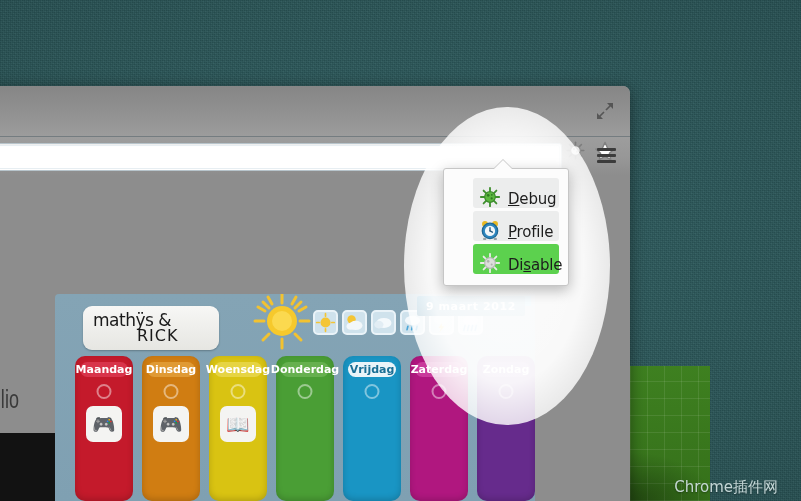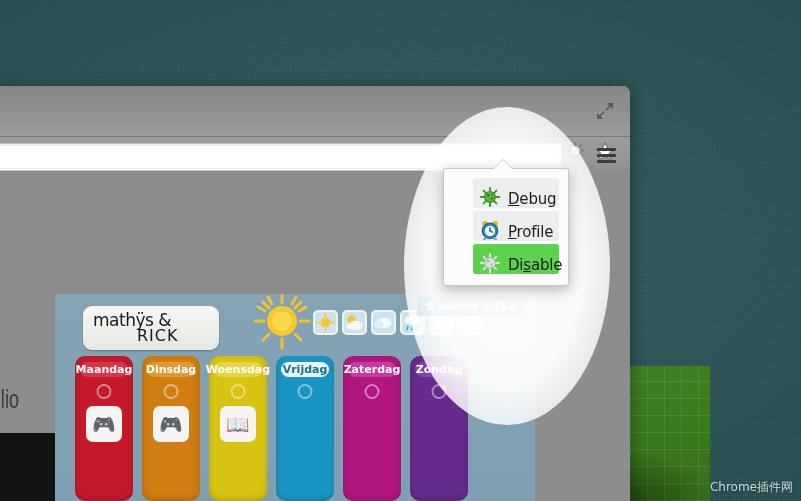--- a/index.html
+++ b/index.html
@@ -390,26 +390,26 @@
     color: #1d1d1d;
     letter-spacing: -.2px;
   }
   .menu-label u {
     text-decoration: underline;
     text-underline-offset: 1px;
   }
 
   #watermark {
     position: absolute;
-    right: 8px;
+    right: 23px;
     bottom: 6px;
     text-align: left;
     color: #cfe0e0;
     font-family: "DejaVu Sans", sans-serif;
-    font-size: 12px;
+    font-size: 15px;
     line-height: 15px;
     text-shadow: 0 1px 2px rgba(0,0,0,.4);
     opacity: .93;
   }
 </style>
 </head>
 <body>
 
 <div id="stage">
   <div id="noise"></div>
@@ -562,20 +562,24 @@
       </div>
       <div class="day-card" style="background:#d07d12">
         <div class="day-label" style="background:#e09a34">Dinsdag</div>
         <div class="day-dot"></div>
         <div class="day-tile">🎮</div>
       </div>
       <div class="day-card" style="background:#d9c312">
         <div class="day-label" style="background:#e6d443">Woensdag</div>
         <div class="day-dot"></div>
         <div class="day-tile">📖</div>
+      </div>
+      <div class="day-card" style="background:#4a9e35">
+        <div class="day-label" style="background:#66b04f">Donderdag</div>
+        <div class="day-dot"></div>
       </div>
       <div class="day-card" style="background:#1995c4">
         <div class="day-label" style="background:#e9f4f9;color:#1a6f95">Vrijdag</div>
         <div class="day-dot"></div>
       </div>
       <div class="day-card" style="background:#b0177f">
         <div class="day-label" style="background:#c93a9b">Zaterdag</div>
         <div class="day-dot"></div>
       </div>
       <div class="day-card" style="background:#662b8c">

